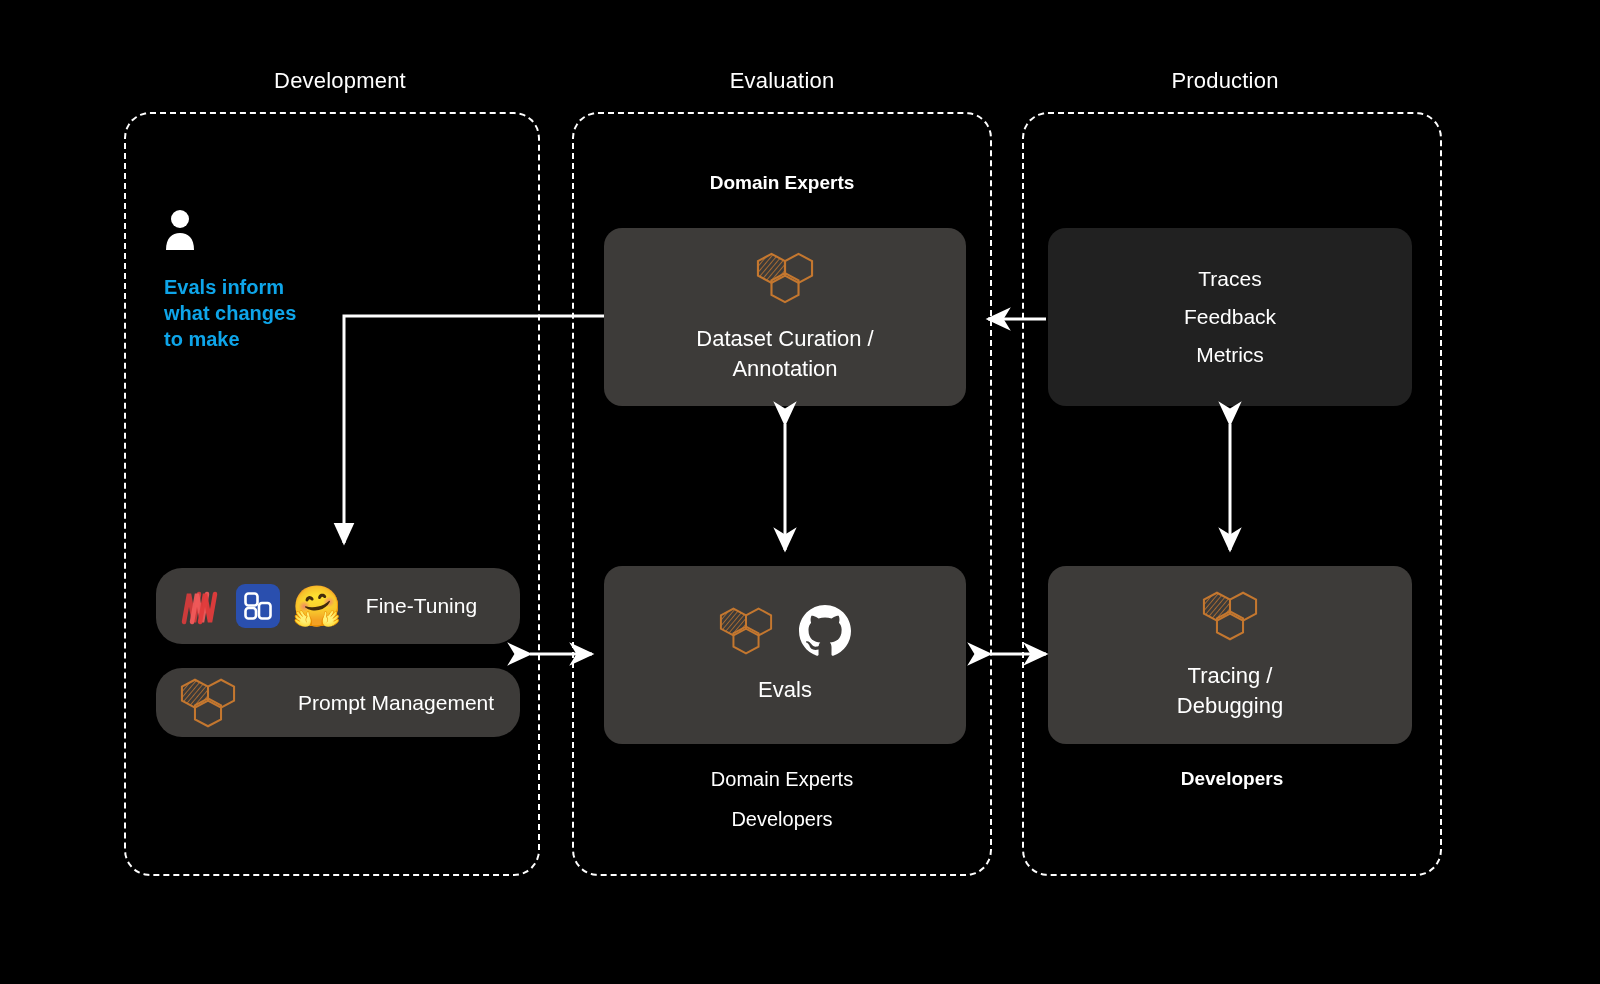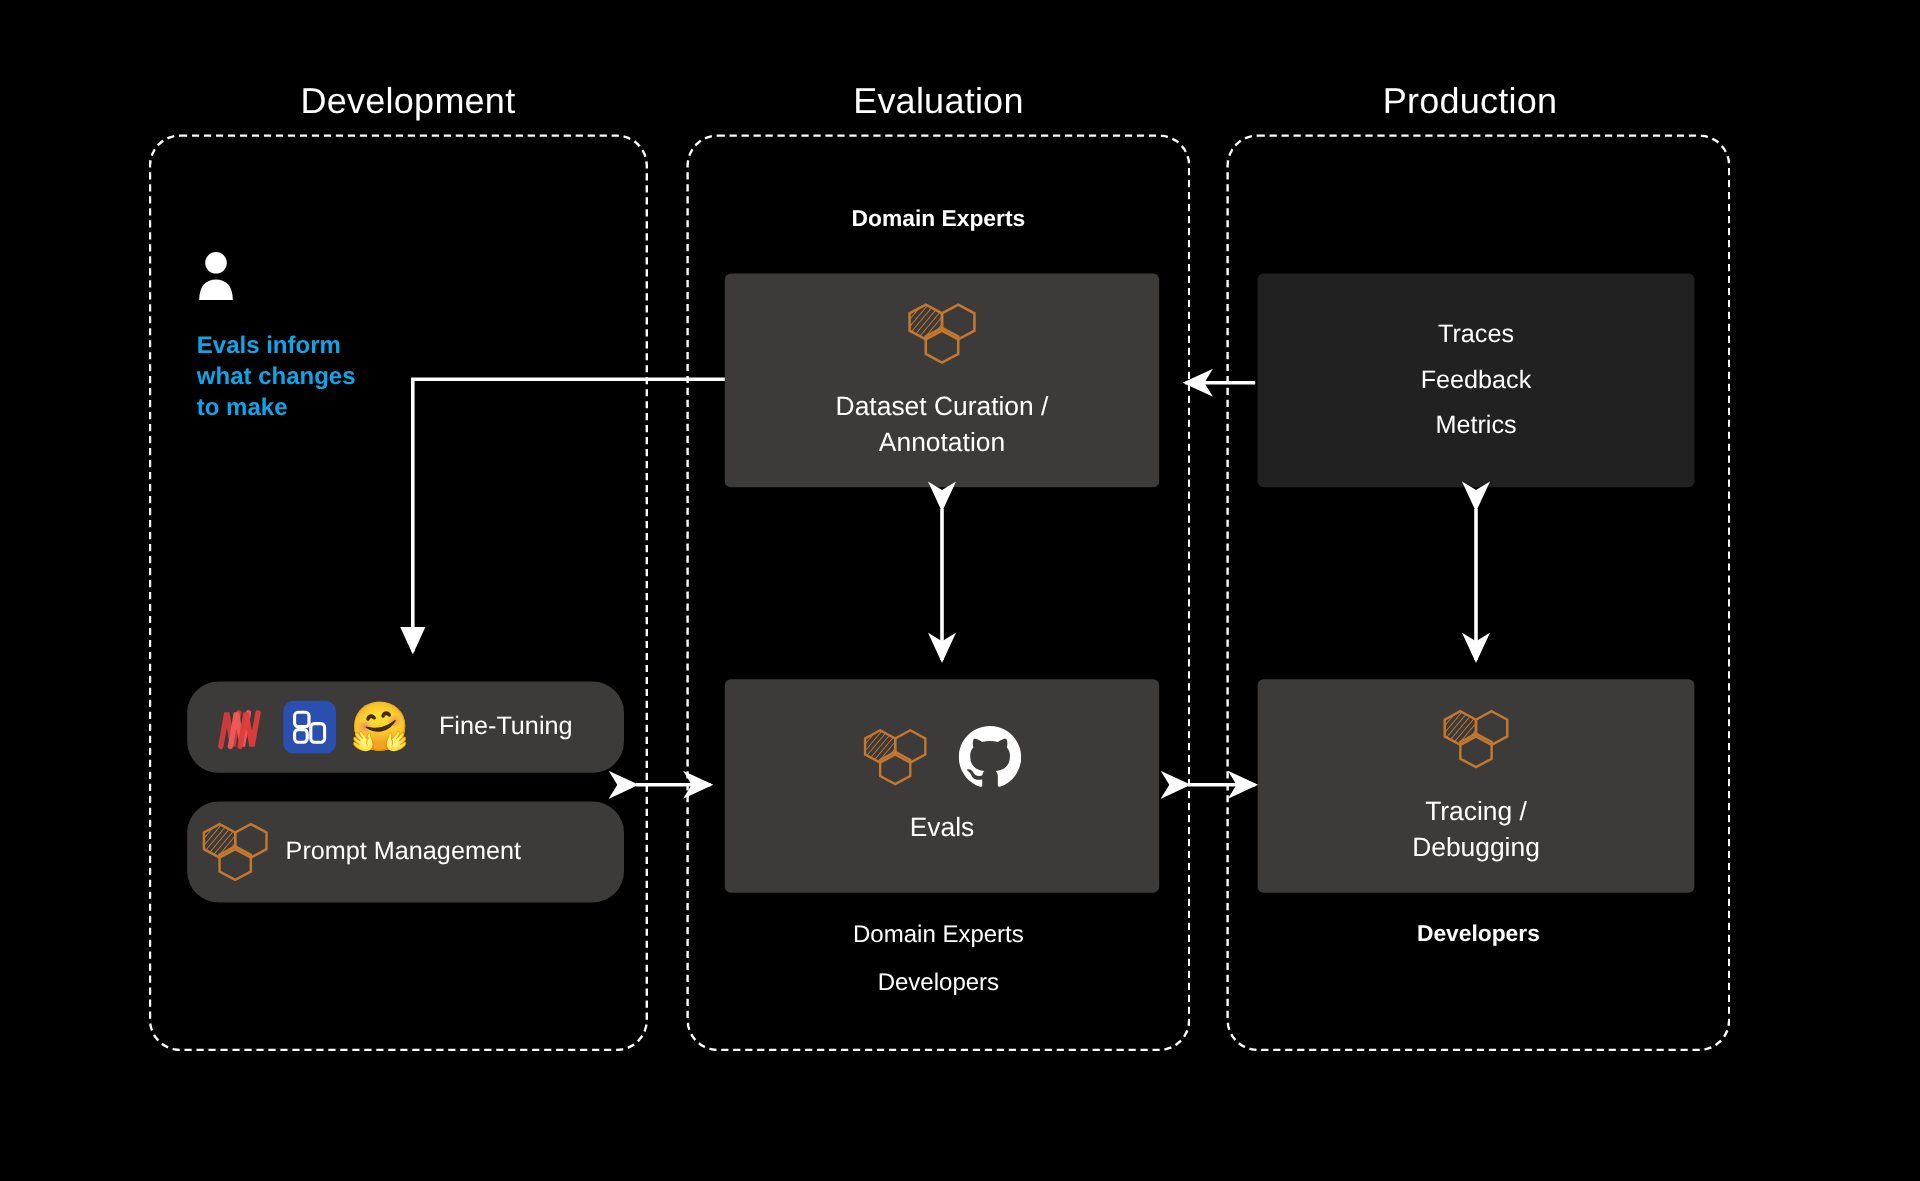--- a/index.html
+++ b/index.html
@@ -12,21 +12,21 @@
   #stage {
     position: relative;
     width: 1600px; height: 984px;
     background: #000000;
   }
 
   
   .col-title {
     position: absolute;
     color: #ffffff;
-    font-size: 30px;
+    font-size: 22px;
     font-weight: 400;
     text-align: center;
     letter-spacing: 0.2px;
     white-space: nowrap;
   }
 
   
   .lane {
     position: absolute;
     border: 2px dashed #ffffff;
@@ -41,21 +41,21 @@
     font-size: 19px;
     font-weight: 700;
     text-align: center;
     white-space: nowrap;
   }
   .role-label.reg { font-weight: 400; font-size: 20px; }
 
   
   .card {
     position: absolute;
-    border-radius: 5px;
+    border-radius: 18px;
     display: flex;
     flex-direction: column;
     align-items: center;
     justify-content: center;
     color: #ffffff;
   }
   .card.gray  { background: #3d3b39; }
   .card.dark  { background: #212121; }
   .card.pill  { background: #3d3b39; border-radius: 26px; flex-direction: row; justify-content: flex-start; }
 
@@ -156,21 +156,21 @@
           <rect x="2.5" y="17" width="10.5" height="10.5" rx="3" fill="none" stroke="#ffffff" stroke-width="2.6"></rect>
           <rect x="16" y="12" width="11.5" height="15.5" rx="3" fill="none" stroke="#ffffff" stroke-width="2.6"></rect>
         </svg>
       </span>
 
       <span class="hug">🤗</span>
     </div>
     <span class="pill-text" style="margin-left:24px;">Fine-Tuning</span>
   </div>
 
-  <div class="card pill" style="left:156px; top:668px; width:364px; height:84px; padding-left:12px;">
+  <div class="card pill" style="left:156px; top:668px; width:364px; height:69px; padding-left:24px;gap:48px;">
     <span class="icon-box">
       <svg width="56" height="54" viewBox="0 0 60 58">
         <defs>
           <pattern id="hatchA" width="4" height="4" patternTransform="rotate(40)" patternUnits="userSpaceOnUse">
             <line x1="0" y1="0" x2="0" y2="4" stroke="#c4772f" stroke-width="1.6"></line>
           </pattern>
         </defs>
         <g stroke="#c4772f" stroke-width="2.2">
           <polygon points="16,4 30,11.5 30,26.5 16,34 2,26.5 2,11.5" fill="url(#hatchA)"></polygon>
           <polygon points="44,4 58,11.5 58,26.5 44,34 30,26.5 30,11.5" fill="none"></polygon>

